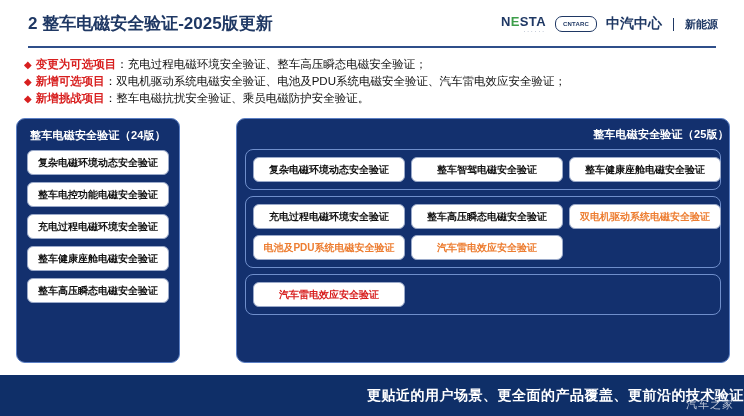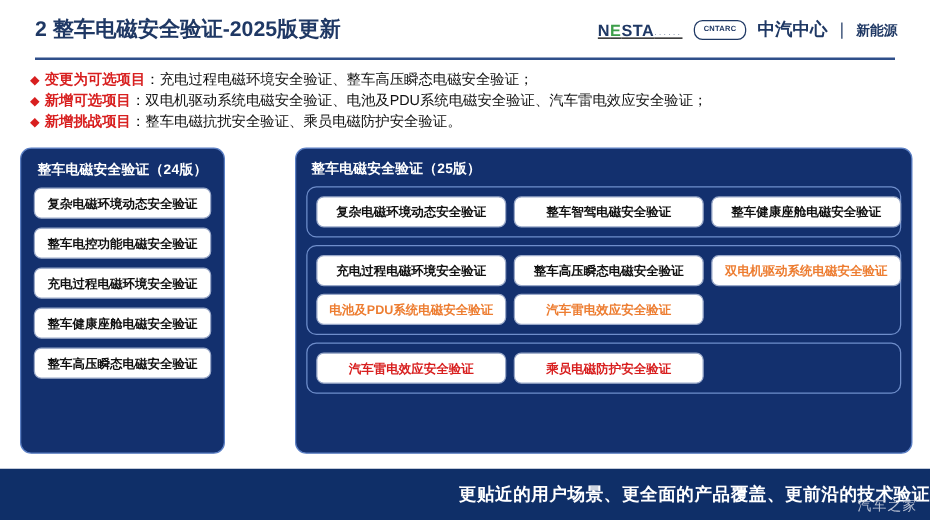--- a/index.html
+++ b/index.html
@@ -36,24 +36,23 @@
     position: absolute;
     right: 26px;
     top: 13px;
     display: flex;
     align-items: center;
     gap: 9px;
     height: 22px;
   }
   .nesta-logo {
     display: flex;
-    flex-direction: row;
+    flex-direction: column;
     align-items: flex-end;
     line-height: 1;
-    text-decoration: underline;
   }
   .nesta-word {
     font-size: 13px;
     font-weight: bold;
     letter-spacing: 0.4px;
     color: #1f3864;
   }
   .nesta-word .nesta-e { color: #3d9e4a; }
   .nesta-dots {
     margin-top: 1px;
@@ -215,21 +214,21 @@
     height: 245px;
     background: #13306e;
     border: 1.5px solid #5b7fc4;
     border-radius: 9px;
     box-sizing: border-box;
   }
   .panel-new-title {
     color: #ffffff;
     font-size: 11px;
     font-weight: bold;
-    text-align: left;
+    text-align: right;
     margin-top: 8px;
     letter-spacing: 0.2px;
     padding-left: 12px;
   }
   .groups {
     margin-top: 7px;
     padding: 0 8px 0 8px;
     display: flex;
     flex-direction: column;
     gap: 6px;
@@ -376,21 +375,20 @@
             <div class="chip-wide tone-orange">电池及PDU系统电磁安全验证</div>
             <div class="chip-wide tone-orange">汽车雷电效应安全验证</div>
           </div>
         </div>
       </div>
 
       <div class="group">
         <div class="group-rows">
           <div class="group-row">
             <div class="chip-wide tone-red">汽车雷电效应安全验证</div>
-            <div class="chip-wide tone-red">乘员电磁防护安全验证</div>
           </div>
         </div>
       </div>
 
     </div>
   </div>
 </div>
 
 <div class="banner">
   <div class="banner-text">更贴近的用户场景、更全面的产品覆盖、更前沿的技术验证</div>

